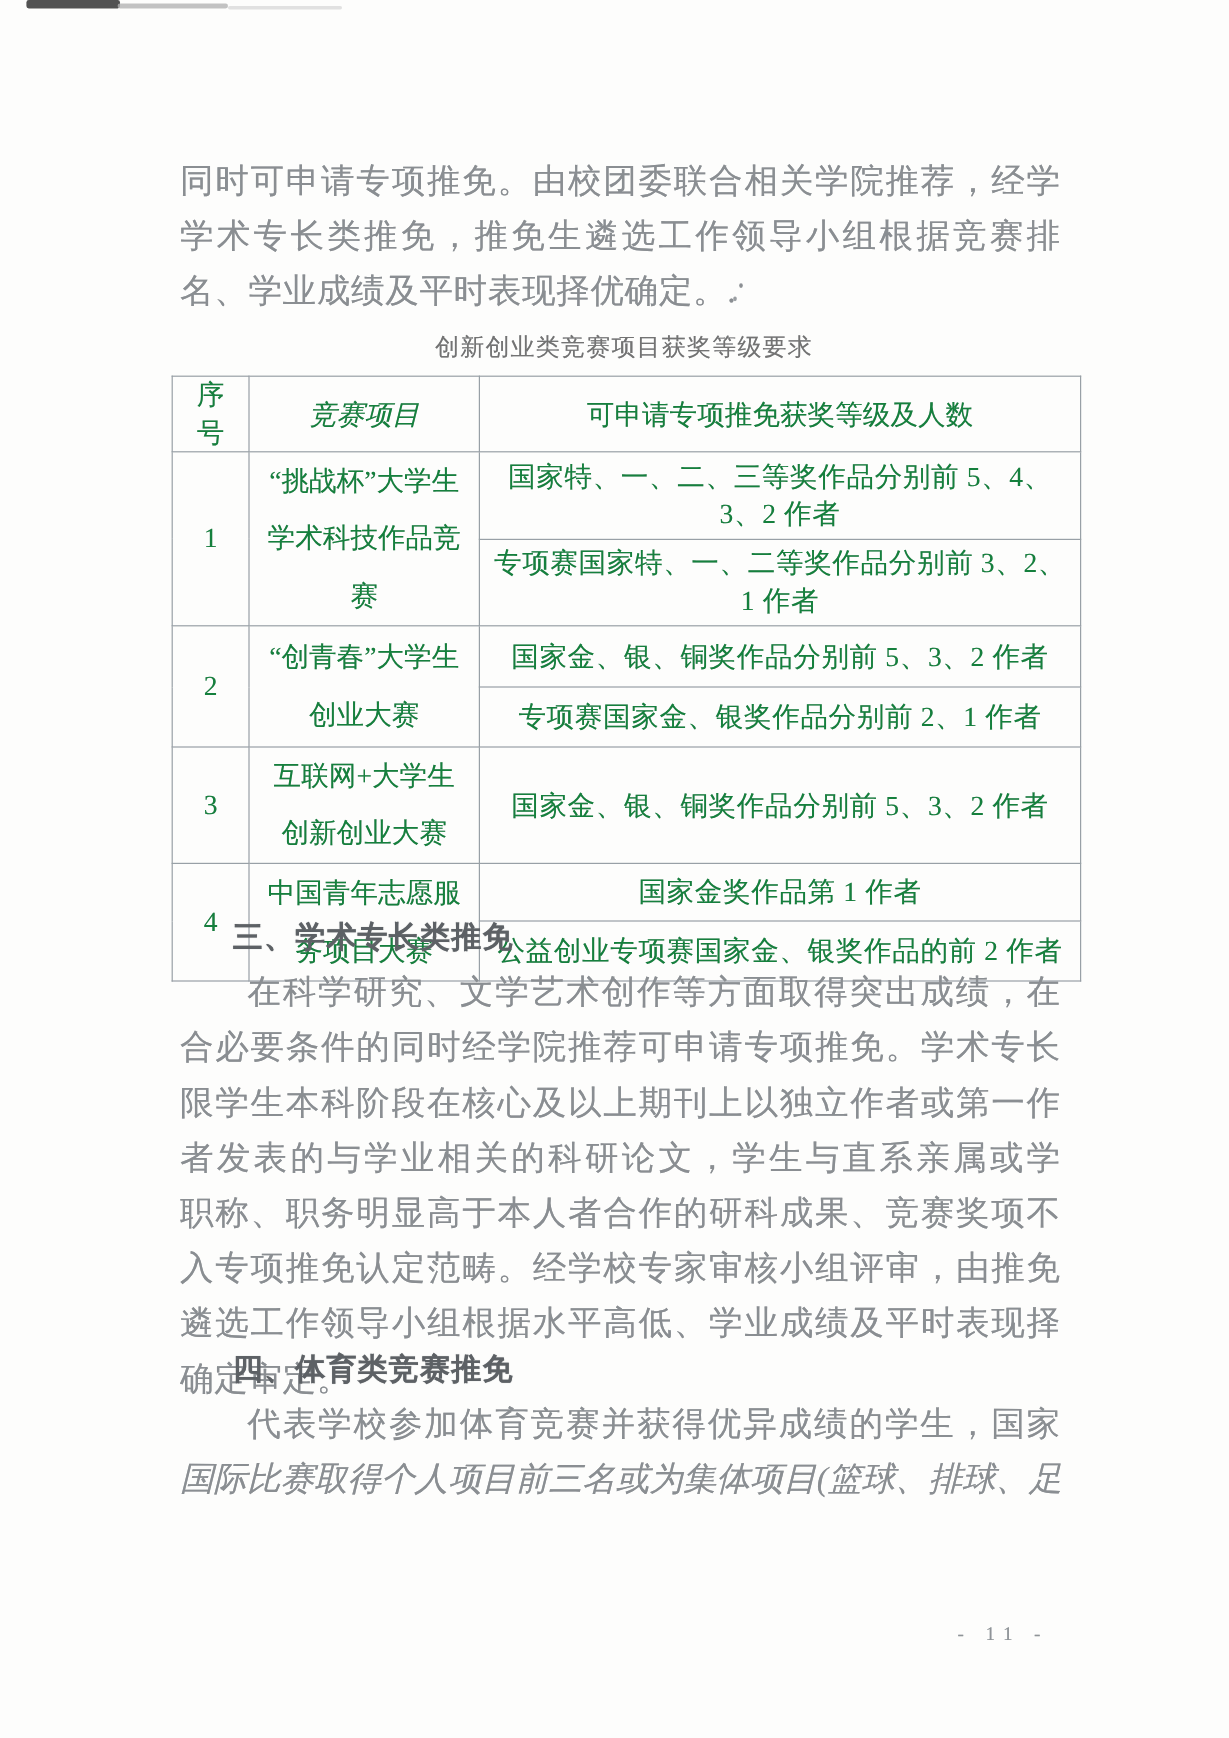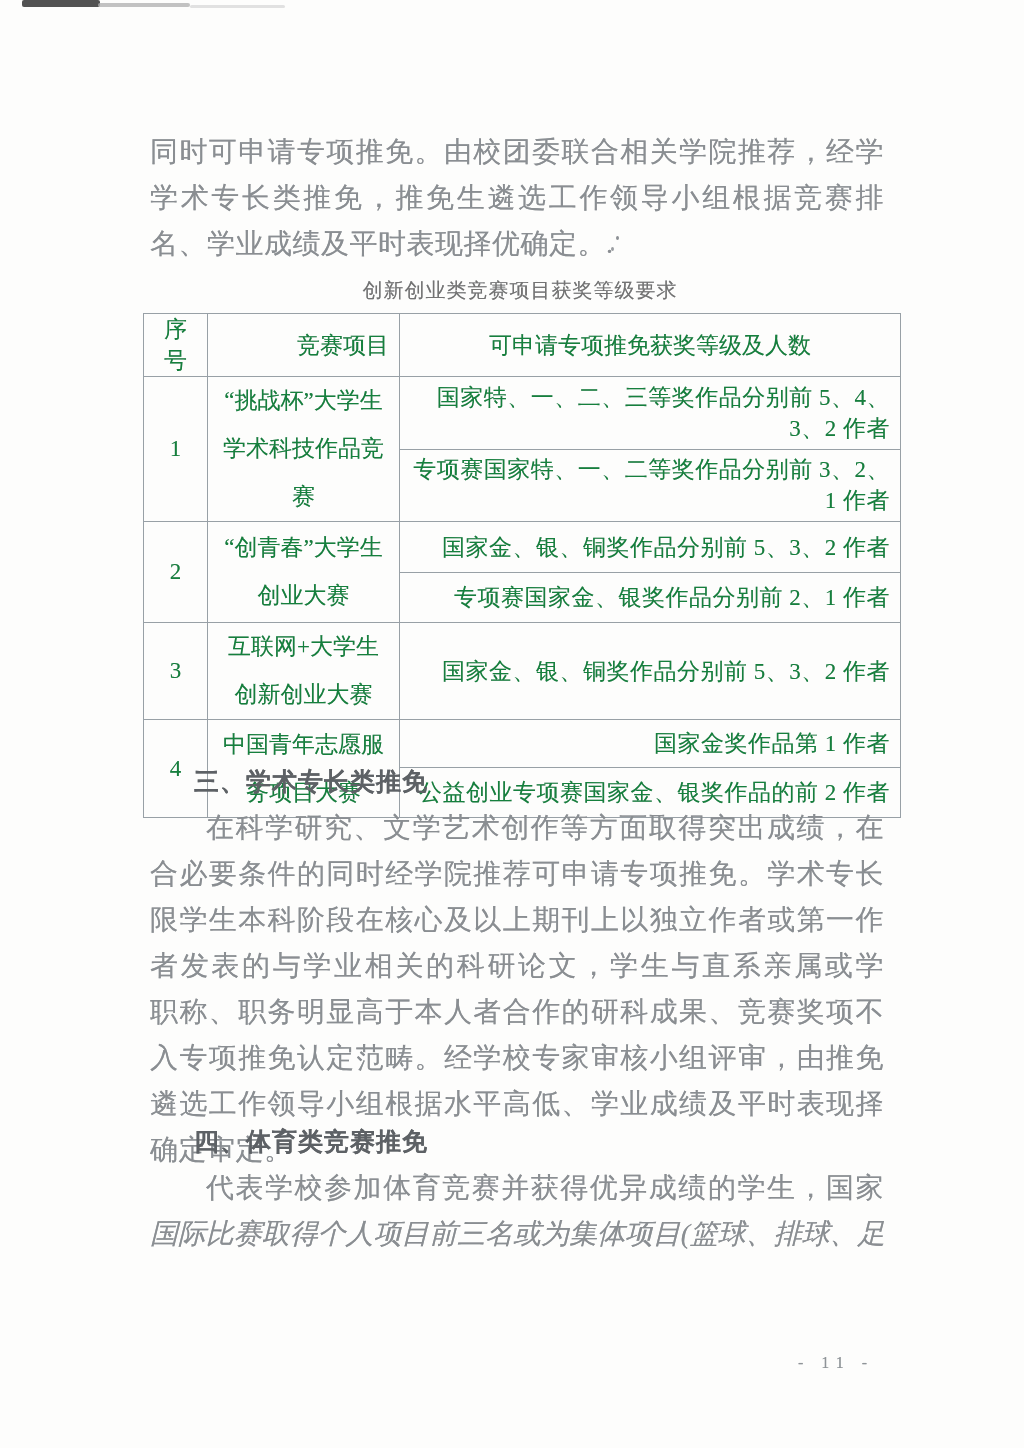--- a/index.html
+++ b/index.html
@@ -61,23 +61,23 @@
   col.c-proj { width:192px; }
   col.c-crit { width:501px; }
   tr.h-head { height:49px; }
   tr.h49 { height:49px; }
   tr.h47 { height:47px; }
   tr.h51 { height:51px; }
   tr.h50 { height:50px; }
   tr.h97 { height:97px; }
   tr.h48 { height:48px; }
   th.center, td.num { text-align:center; }
-  th.left { text-align:right; }
+  th.left { text-align:center;font-style:italic; }
   td.proj { line-height:48px; text-align:center; }
-  td.crit { text-align:right; letter-spacing:.5px; }
+  td.crit { text-align:center; letter-spacing:.5px; }
 
   .section { position:absolute; left:150px; width:734px; }
   .sec-academic { top:759px; }
   .sec-sports   { top:1119px; }
   .heading {
     height:46px; line-height:46px;
     font-size:25px; font-weight:bold;
     color:#5d6165; letter-spacing:1px;
     text-indent:44px;
     text-shadow:0 0 .6px rgba(95,100,104,.8);

